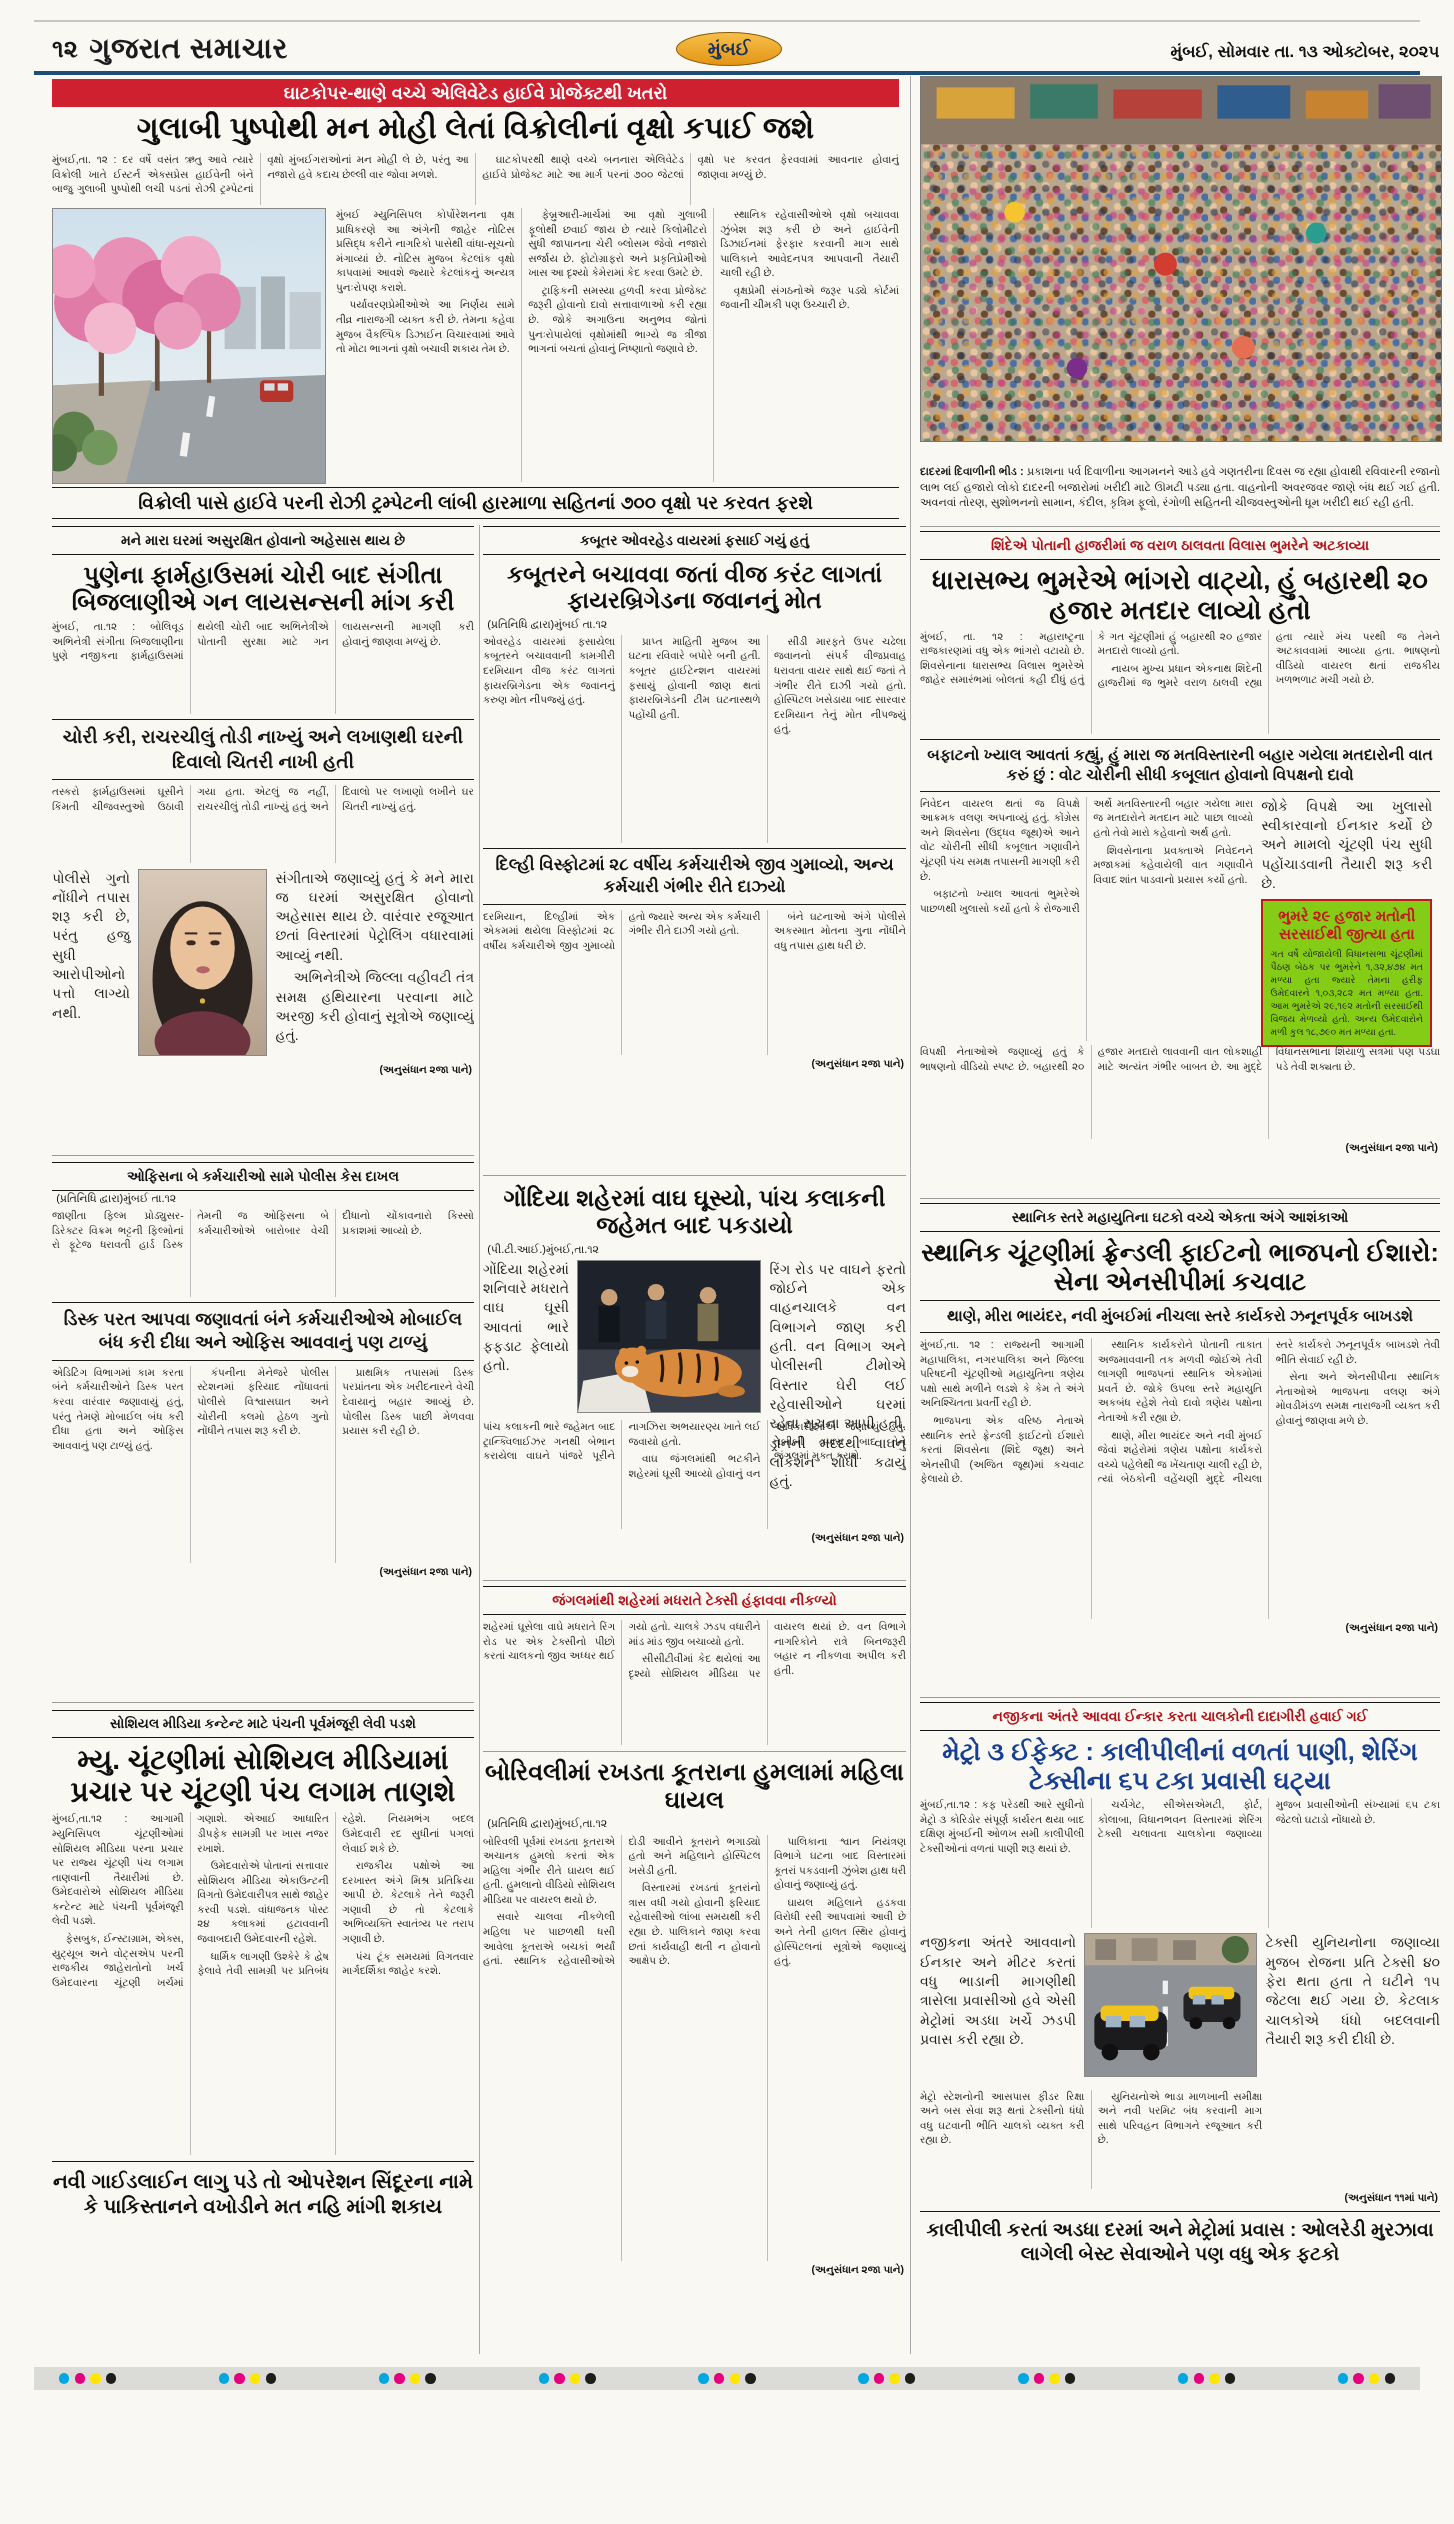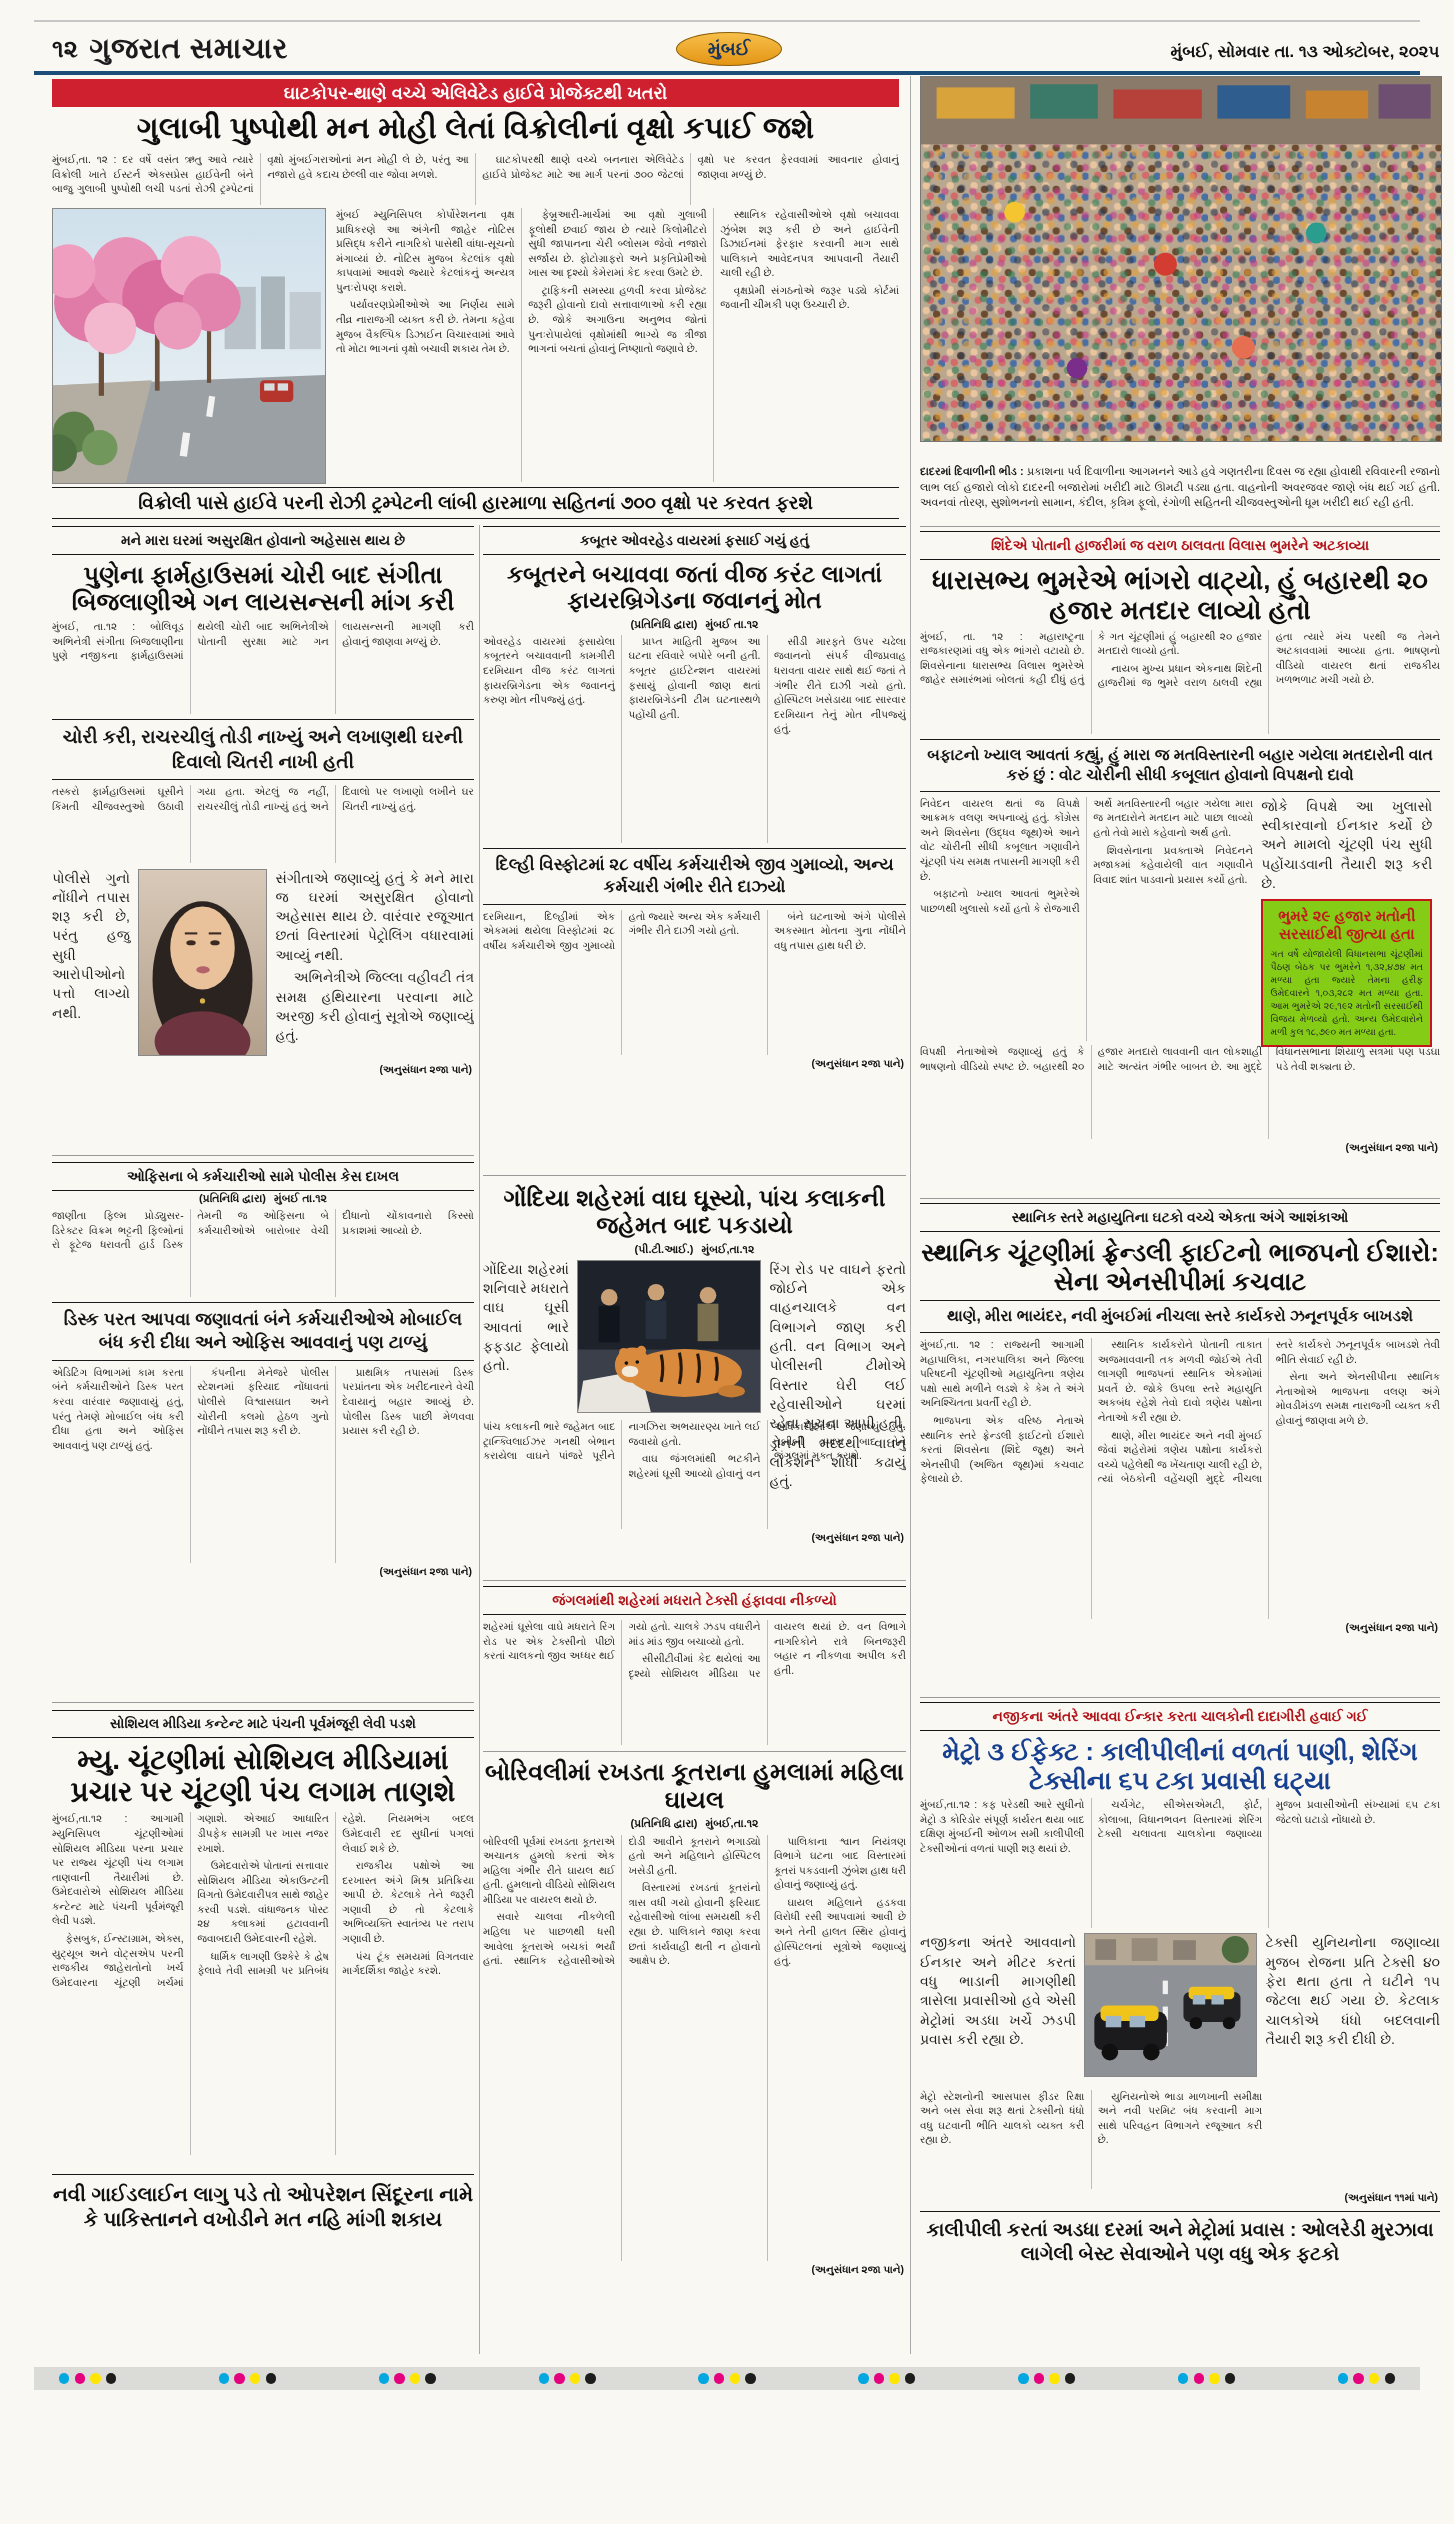--- a/index.html
+++ b/index.html
@@ -24,21 +24,21 @@
   .dateline{position:absolute;right:15.6px;top:42px;font-size:16.6px;font-weight:bold;color:#101010;}
   .header-rule{position:absolute;left:34px;top:71px;width:1386px;height:3.6px;background:#1c4e79;}
 
   
   .story{position:absolute;overflow:hidden;}
   .kick{font-weight:bold;text-align:center;font-size:14px;line-height:1.25;
     border-top:1px solid #161616;border-bottom:1px solid #161616;padding:4.7px 2.1px;color:#141414;}
   .kick.red{color:#b01218;}
   .hl{font-weight:bold;text-align:center;line-height:1.14;color:#0e0e0e;margin:6.2px 0 4.2px;}
   .hl.blue{color:#173f8f;}
-  .credit{display:flex;justify-content:center;font-weight:bold;font-size:11px;margin:1px 4.2px 4.2px;gap:8px;}
+  .credit{display:flex;justify-content:flex-start;font-weight:normal;font-size:11px;margin:1px 4.2px 4.2px;}
   .cols{column-gap:13.5px;column-rule:0.5px solid #bdbdbd;text-align:justify;
     font-size:10.4px;line-height:1.4;color:#1d1d1d;}
   .c2{column-count:2;} .c3{column-count:3;} .c4{column-count:4;}
   .cols p, .side p{margin:0 0 3.1px;text-indent:1.3em;}
   .cols p:first-child, .side p:first-child{text-indent:0;}
   .deck{font-weight:bold;text-align:center;font-size:16px;line-height:1.3;
     border-top:1px solid #1a1a1a;border-bottom:1px solid #1a1a1a;padding:5.2px 4.2px;margin:5.2px 0;color:#141414;}
   .cont{text-align:right;font-weight:bold;font-size:10.4px;margin:3.1px 2.1px 0;}
   .flexrow{display:flex;gap:8.3px;}
   .side{text-align:justify;font-size:14px;line-height:1.38;color:#1d1d1d;}
@@ -349,21 +349,21 @@
   <div class="kick" style="font-size:13.5px;">સોશિયલ મીડિયા કન્ટેન્ટ માટે પંચની પૂર્વમંજૂરી લેવી પડશે</div>
   <div class="hl" style="font-size:28px;">મ્યુ. ચૂંટણીમાં સોશિયલ મીડિયામાં પ્રચાર પર ચૂંટણી પંચ લગામ તાણશે</div>
   <div class="cols c3" style="height:343px;overflow:hidden;">
       <p>મુંબઈ,તા.૧૨ : આગામી મ્યુનિસિપલ ચૂંટણીઓમાં સોશિયલ મીડિયા પરના પ્રચાર પર રાજ્ય ચૂંટણી પંચ લગામ તાણવાની તૈયારીમાં છે. ઉમેદવારોએ સોશિયલ મીડિયા કન્ટેન્ટ માટે પંચની પૂર્વમંજૂરી લેવી પડશે.</p>
       <p>ફેસબુક, ઈન્સ્ટાગ્રામ, એક્સ, યુટ્યૂબ અને વોટ્સએપ પરની રાજકીય જાહેરાતોનો ખર્ચ ઉમેદવારના ચૂંટણી ખર્ચમાં ગણાશે. એઆઈ આધારિત ડીપફેક સામગ્રી પર ખાસ નજર રખાશે.</p>
       <p>ઉમેદવારોએ પોતાનાં સત્તાવાર સોશિયલ મીડિયા એકાઉન્ટની વિગતો ઉમેદવારીપત્ર સાથે જાહેર કરવી પડશે. વાંધાજનક પોસ્ટ ૨૪ કલાકમાં હટાવવાની જવાબદારી ઉમેદવારની રહેશે.</p>
       <p>ધાર્મિક લાગણી ઉશ્કેરે કે દ્વેષ ફેલાવે તેવી સામગ્રી પર પ્રતિબંધ રહેશે. નિયમભંગ બદલ ઉમેદવારી રદ સુધીનાં પગલાં લેવાઈ શકે છે.</p>
       <p>રાજકીય પક્ષોએ આ દરખાસ્ત અંગે મિશ્ર પ્રતિક્રિયા આપી છે. કેટલાકે તેને જરૂરી ગણાવી છે તો કેટલાકે અભિવ્યક્તિ સ્વાતંત્ર્ય પર તરાપ ગણાવી છે.</p>
       <p>પંચ ટૂંક સમયમાં વિગતવાર માર્ગદર્શિકા જાહેર કરશે.</p>
     </div>
-  <div class="bottom-band" style="margin-top:19px;font-size:20px;">નવી ગાઈડલાઈન લાગુ પડે તો ઓપરેશન સિંદૂરના નામે કે પાકિસ્તાનને વખોડીને મત નહિ માંગી શકાય</div>
+  <div class="bottom-band" style="margin-top:6px;font-size:20px;">નવી ગાઈડલાઈન લાગુ પડે તો ઓપરેશન સિંદૂરના નામે કે પાકિસ્તાનને વખોડીને મત નહિ માંગી શકાય</div>
 </div>
 
 <div class="story" style="left:483px;top:526px;width:423px;height:644px;">
   <div class="kick">કબૂતર ઓવરહેડ વાયરમાં ફસાઈ ગયું હતું</div>
   <div class="hl" style="font-size:23px;">કબૂતરને બચાવવા જતાં વીજ કરંટ લાગતાં ફાયરબ્રિગેડના જવાનનું મોત</div>
   <div class="credit">
     <span>(પ્રતિનિધિ દ્વારા)</span>
     <span>મુંબઈ તા.૧૨</span>
   </div>
   <div class="cols c3" style="height:208px;overflow:hidden;">

